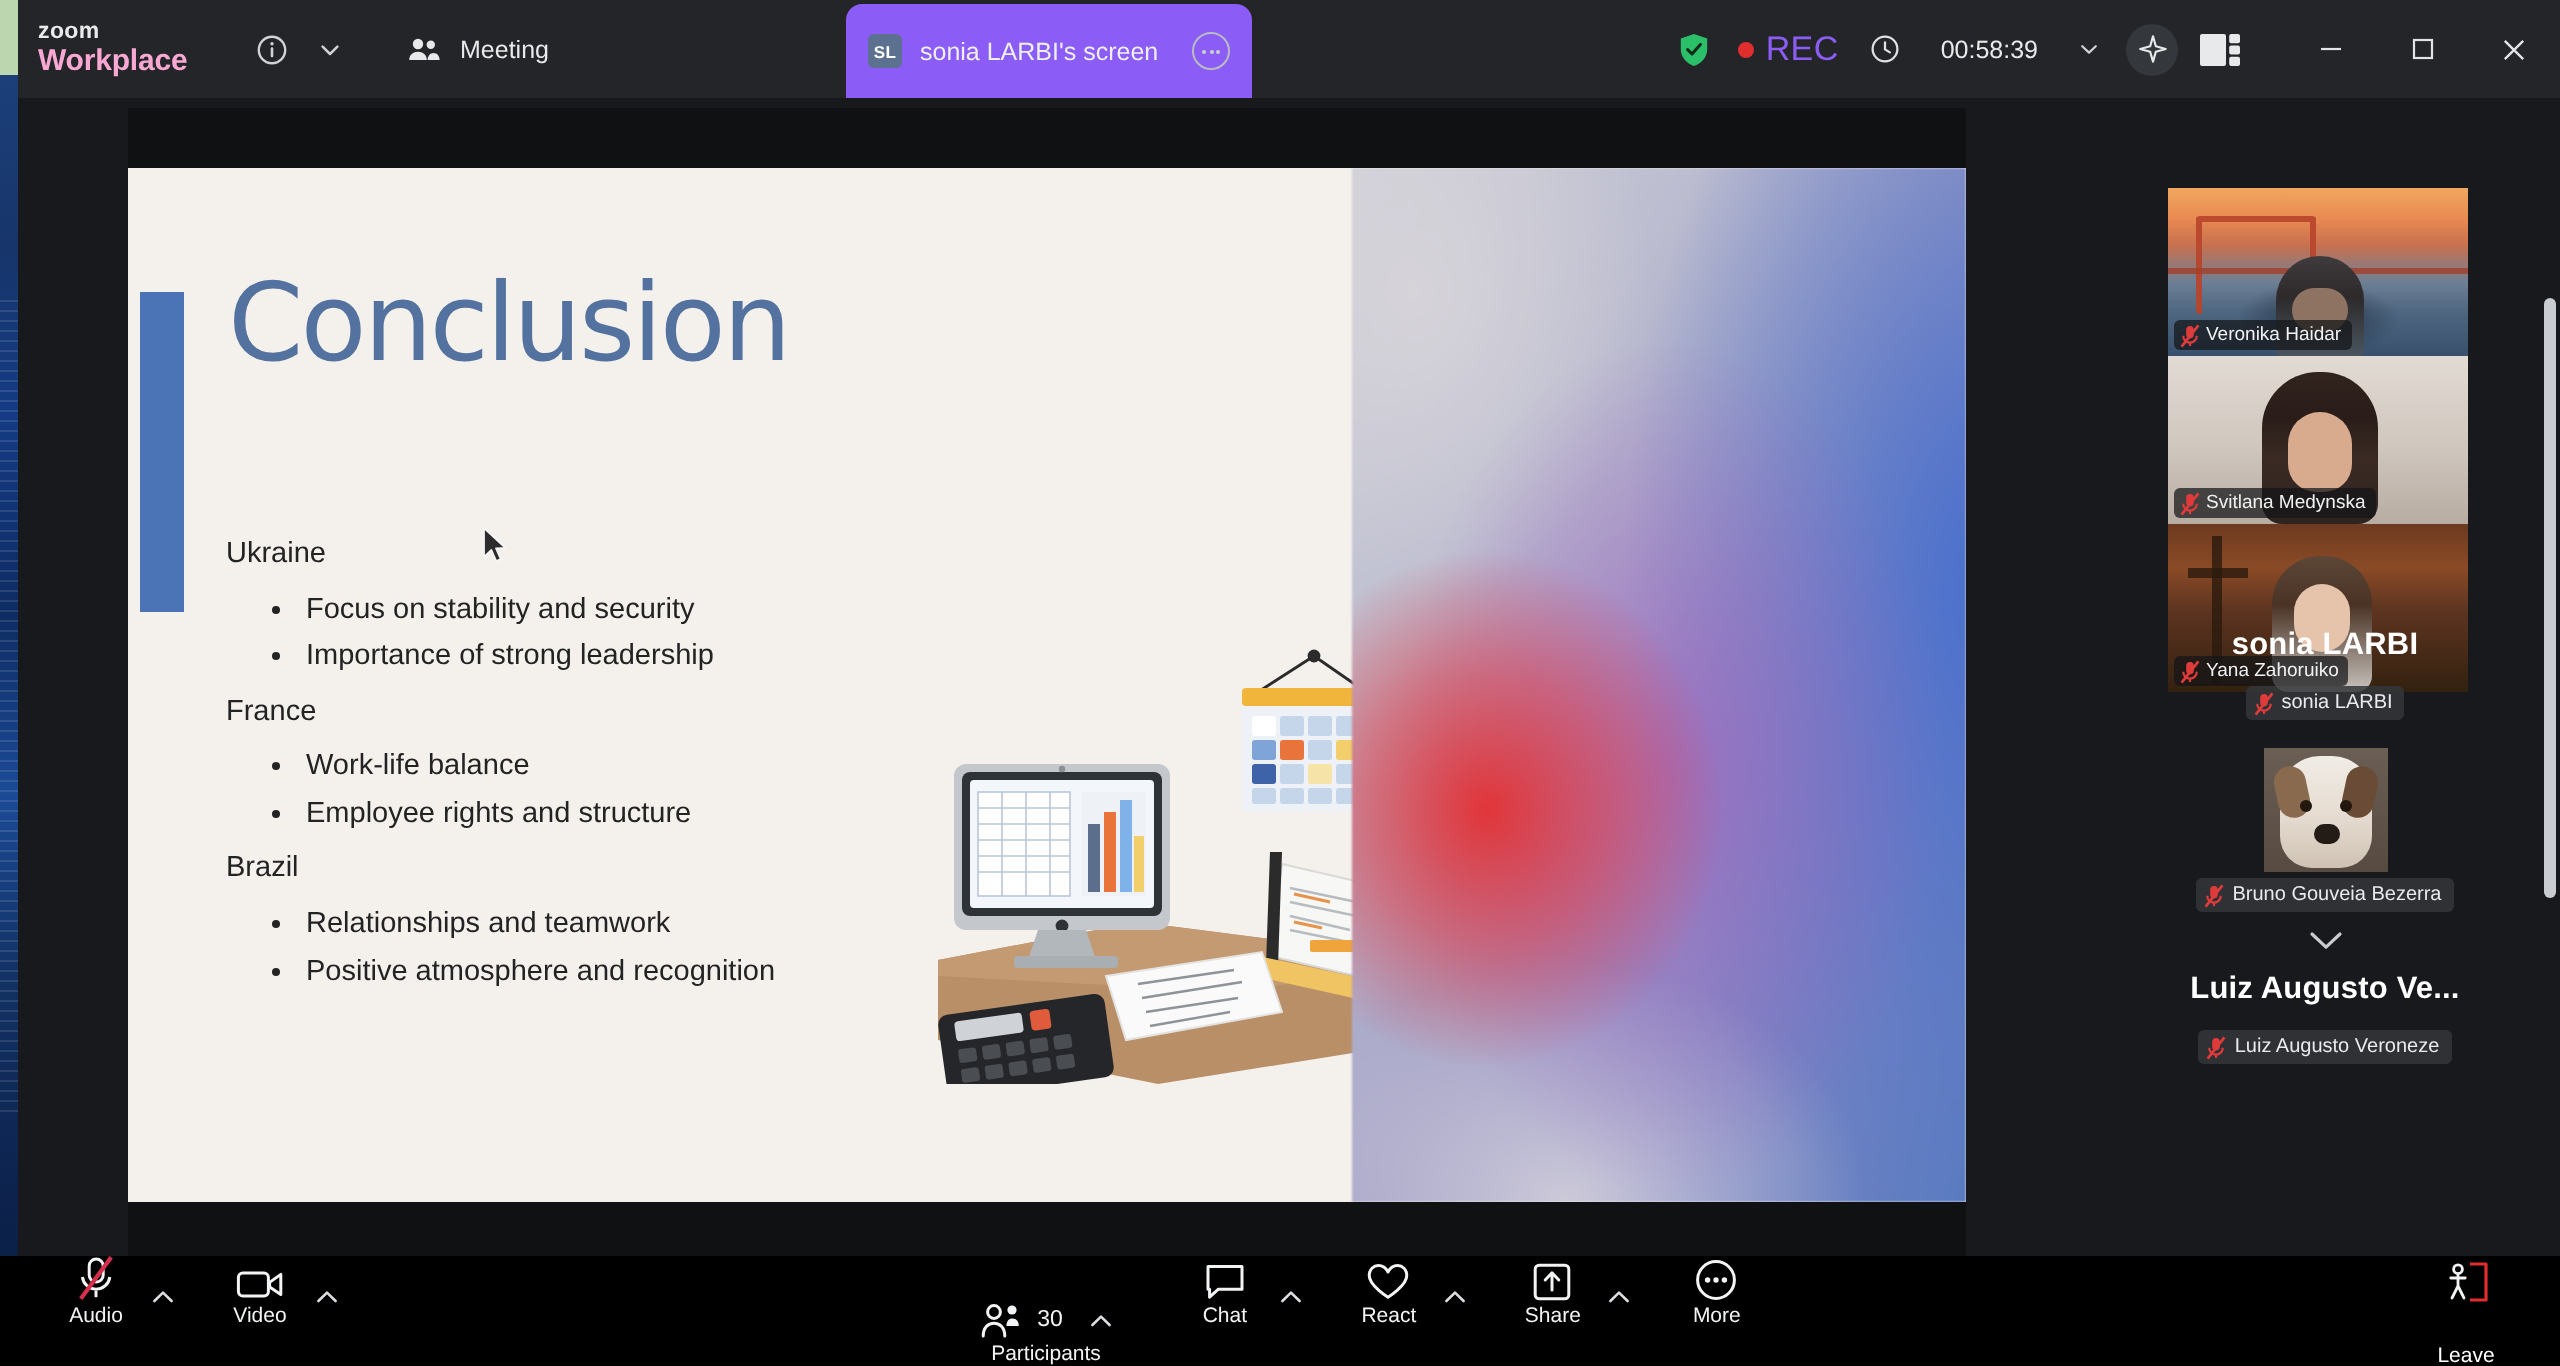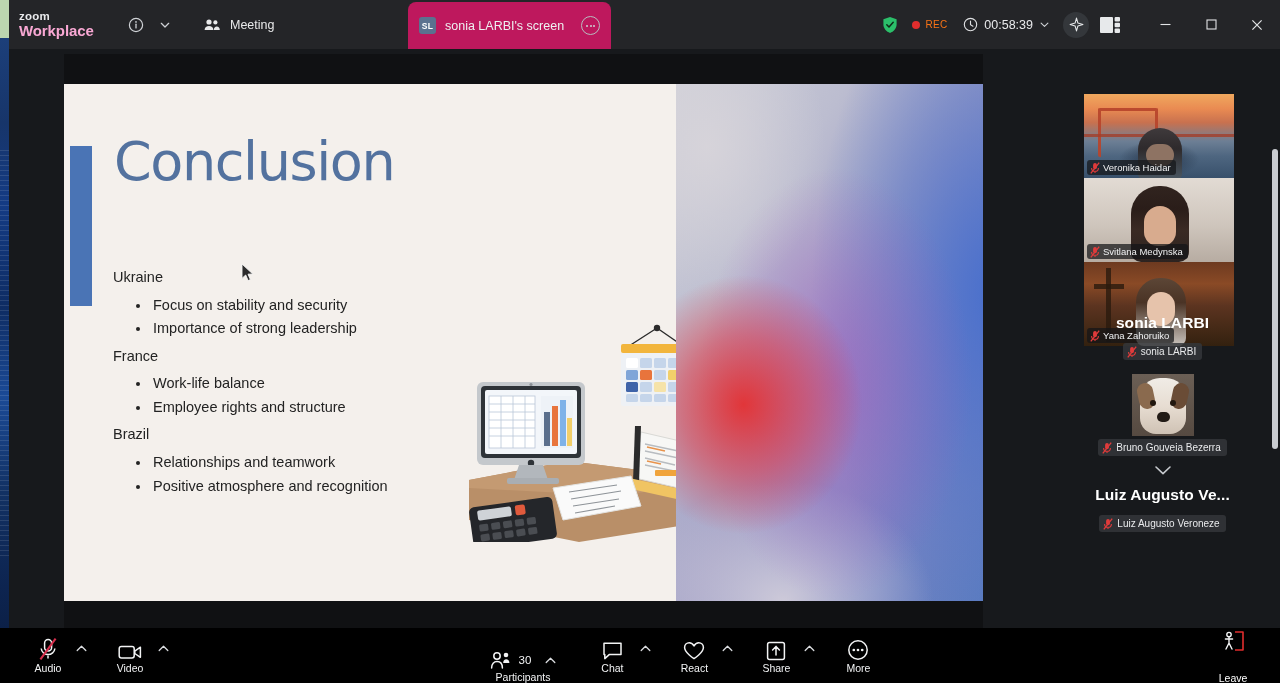--- a/index.html
+++ b/index.html
@@ -25,36 +25,36 @@
   .zoom-logo .lg-1 { font-size:11.5px; letter-spacing:.2px; font-weight:700; color:#e9eaec; }
   .zoom-logo .lg-2 { font-size:15px; font-weight:700; letter-spacing:-.1px; color:#f9a8d4; }
 
   .ic-btn { display:flex; align-items:center; justify-content:center; cursor:default; }
   .info-ic { width:26px; height:26px; margin-left:16px; }
   .chev-ic { width:20px; height:26px; margin-left:6px; }
 
   .meeting-chip { display:flex; align-items:flex-start; gap:9px; margin-left:28px; }
   .meeting-chip .mlabel { font-size:12.5px; color:#e8e9ea; }
 
-  .share-tab { position:absolute; left:399px; top:2px; width:203px; height:47px;
-    background:#be185d; border-radius:8px 8px 0 0; display:flex; align-items:center;
+  .share-tab { position:absolute; left:414px; top:2px; width:203px; height:47px;
+    background:#8b5cf6; border-radius:8px 8px 0 0; display:flex; align-items:center;
     padding:0 11px; gap:9px; }
   .sl-avatar { width:17px; height:17px; border-radius:3px; background:#5b718f; color:#fff;
     font-size:8.5px; font-weight:700; display:flex; align-items:center; justify-content:center; letter-spacing:.2px;}
   .share-tab .ttl { font-size:12.5px; color:#eef0f1; flex:1; white-space:nowrap; overflow:hidden; }
   .tab-more { width:19px; height:19px; border-radius:50%; border:1.3px solid #b9bcc0;
     display:flex; align-items:center; justify-content:center; gap:1.6px; }
   .tab-more i { width:2px; height:2px; border-radius:50%; background:#cdd0d3; display:block; }
 
   .top-right { position:absolute; right:0; top:0; height:49px; display:flex; align-items:center; }
   .shield { width:16px; height:18px; margin-right:14px; }
   .rec { display:flex; align-items:center; gap:6px; margin-right:16px; }
   .rec-dot { width:8px; height:8px; border-radius:50%; background:#e02d2d; }
-  .rec-tx { font-size:10px; color:#f97316; font-weight:400; letter-spacing:.2px; }
-  .timer { display:flex; align-items:center; gap:6px; margin-right:13px; }
+  .rec-tx { font-size:17px; color:#8b5cf6; font-weight:400; letter-spacing:.2px; }
+  .timer { display:flex; align-items:center; gap:20px; margin-right:13px; }
   .timer-tx { font-size:12.5px; color:#e9eaec; }
   .ai-btn { width:26px; height:26px; border-radius:50%; background:#34373b;
     display:flex; align-items:center; justify-content:center; margin-right:11px; }
   .layout-btn { width:20px; height:16px; margin-right:22px; display:block; }
 
   .wctrl { width:46px; height:49px; display:flex; align-items:center; justify-content:center; }
   .wctrl svg { display:block; }
 
   
   .share-stage { position:absolute; left:9px; top:49px; width:1031px; height:579px; background:#17191c; }
@@ -150,21 +150,21 @@
 
   .scroll-more { position:absolute; left:50%; transform:translateX(-50%); bottom:-24px;
     width:52px; height:20px; display:flex; align-items:center; justify-content:center; }
 
   
   .rail { position:absolute; right:2px; top:100px; width:6px; height:300px; background:#c9ccd0; border-radius:3px; }
 
   
   .toolbar { position:absolute; left:0; bottom:0; width:1280px; height:55px; background:#000000;
     display:flex; align-items:center; }
-  .tb-item { display:flex; flex-direction:column; align-items:center; justify-content:center;
+  .tb-item { display:flex; flex-direction:column; align-items:center; 
     width:52px; height:58px; gap:2px; }
   .tb-ico { height:24px; display:flex; align-items:flex-end; justify-content:center; }
   .tb-lbl { font-size:10.5px; color:#f2f3f4; line-height:1; }
   .caret { width:14px; height:55px; display:flex; align-items:center; justify-content:center;
     padding-bottom:14px; }
   .caret svg { display:block; }
   .spacer { flex:1; }
   .tb-part { display:flex; flex-direction:column; align-items:center; justify-content:center; height:55px; gap:2px; }
   .tb-part .row { display:flex; align-items:center; gap:6px;margin-top:22px; }
   .pcount { font-size:11.5px; color:#f2f3f4; }

